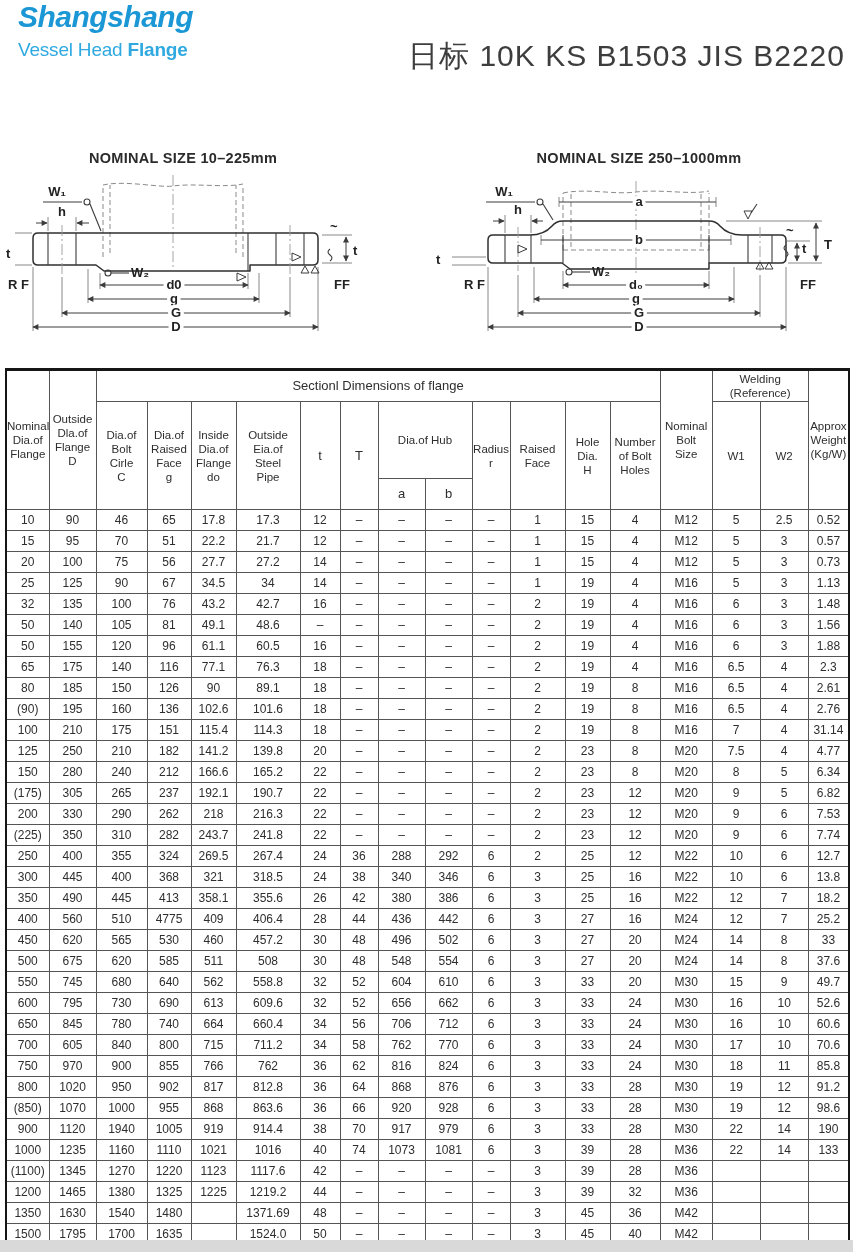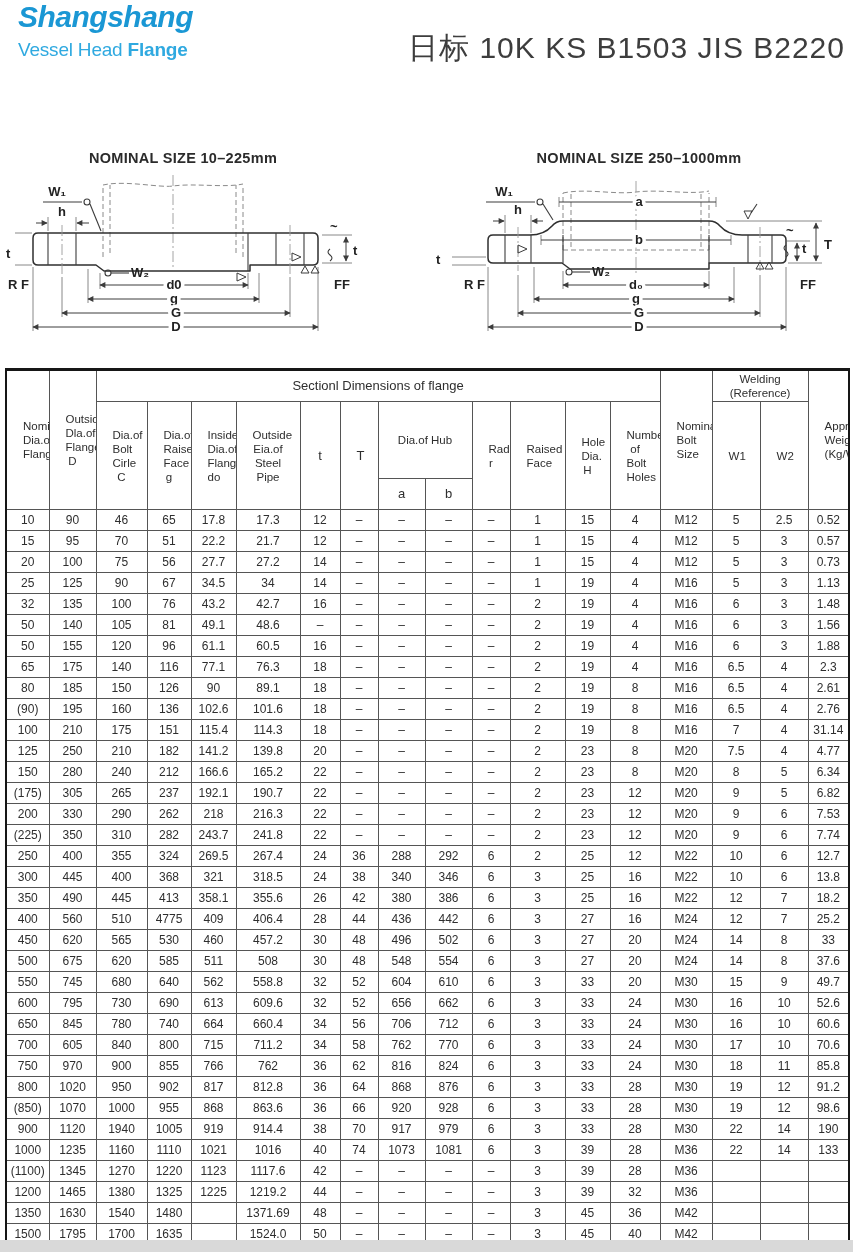--- a/index.html
+++ b/index.html
@@ -3,42 +3,42 @@
 <meta charset="utf-8">
 <style>
   html,body{margin:0;padding:0;background:#fff}
   body{width:853px;height:1252px;position:relative;font-family:"Liberation Sans",sans-serif;overflow:hidden}
 
   .logo{position:absolute;left:18px;top:2px;line-height:1}
   .logo-primary{font-size:30px;font-weight:700;font-style:italic;color:#1a97d4;letter-spacing:-.5px}
   .logo-secondary{font-size:19px;color:#2fa9e0;margin-top:8px;letter-spacing:-.2px}
   .logo-secondary b{font-weight:700}
 
-  .page-title{position:absolute;right:8px;top:28px;font-size:30px;color:#3d3d3d;letter-spacing:1px;white-space:nowrap}
+  .page-title{position:absolute;right:8px;top:36px;font-size:30px;color:#3d3d3d;letter-spacing:1px;white-space:nowrap}
 
   .diagram{position:absolute;top:145px}
   .diagram.left{left:0}
   .diagram.right{left:426px}
 
   .dtitle{font:700 14.5px "Liberation Sans",sans-serif;fill:#2b2b2b;letter-spacing:.3px;text-anchor:middle}
   .lbl{font:700 13px "Liberation Sans",sans-serif;fill:#222}
   .mid{text-anchor:middle}
   .dimlbl{font:700 13px "Liberation Sans",sans-serif;fill:#222;text-anchor:middle;paint-order:stroke;stroke:#fff;stroke-width:7px;stroke-linejoin:round}
   .outline{fill:none;stroke:#2f2f2f;stroke-width:1.5;stroke-linejoin:round}
   .thin{fill:none;stroke:#3c3c3c;stroke-width:1.1}
   .tri{fill:none;stroke:#3c3c3c;stroke-width:1;stroke-linejoin:round}
   .ext{fill:none;stroke:#6a6a6a;stroke-width:.8}
   .dim{fill:none;stroke:#3c3c3c;stroke-width:1}
   .dash{fill:none;stroke:#8a8a8a;stroke-width:1;stroke-dasharray:5 3}
   .cl{fill:none;stroke:#9a9a9a;stroke-width:.9;stroke-dasharray:11 3 2 3}
 
   .table-wrap{position:absolute;left:5px;top:368px;width:844px}
   table{border-collapse:collapse;table-layout:fixed;width:100%;color:#2e2e2e;border:2px solid #161616;border-top:3px solid #161616}
   th,td{border:1px solid #555;text-align:center;vertical-align:middle;padding:0;overflow:hidden}
-  th{font-weight:400;font-size:11.5px;line-height:1.22;white-space:pre-line;padding:1px 16px}
+  th{font-weight:400;font-size:11.5px;line-height:1.22;white-space:pre-line;padding:1px 0}
   tr.h1 th{height:24px}
   tr.h2 th{height:74px}
   tr.h3 th{height:28px}
   th.big{font-size:13px}
   td{height:20px;line-height:20px;font-size:12px;white-space:nowrap}
 
   .page-number{position:absolute;left:6px;top:1272px;font-size:21px;color:#4a4a4a}
   .footer-bar{position:absolute;left:0;top:1240px;width:853px;height:12px;background:#d9d9d9}
 </style>
 </head>

